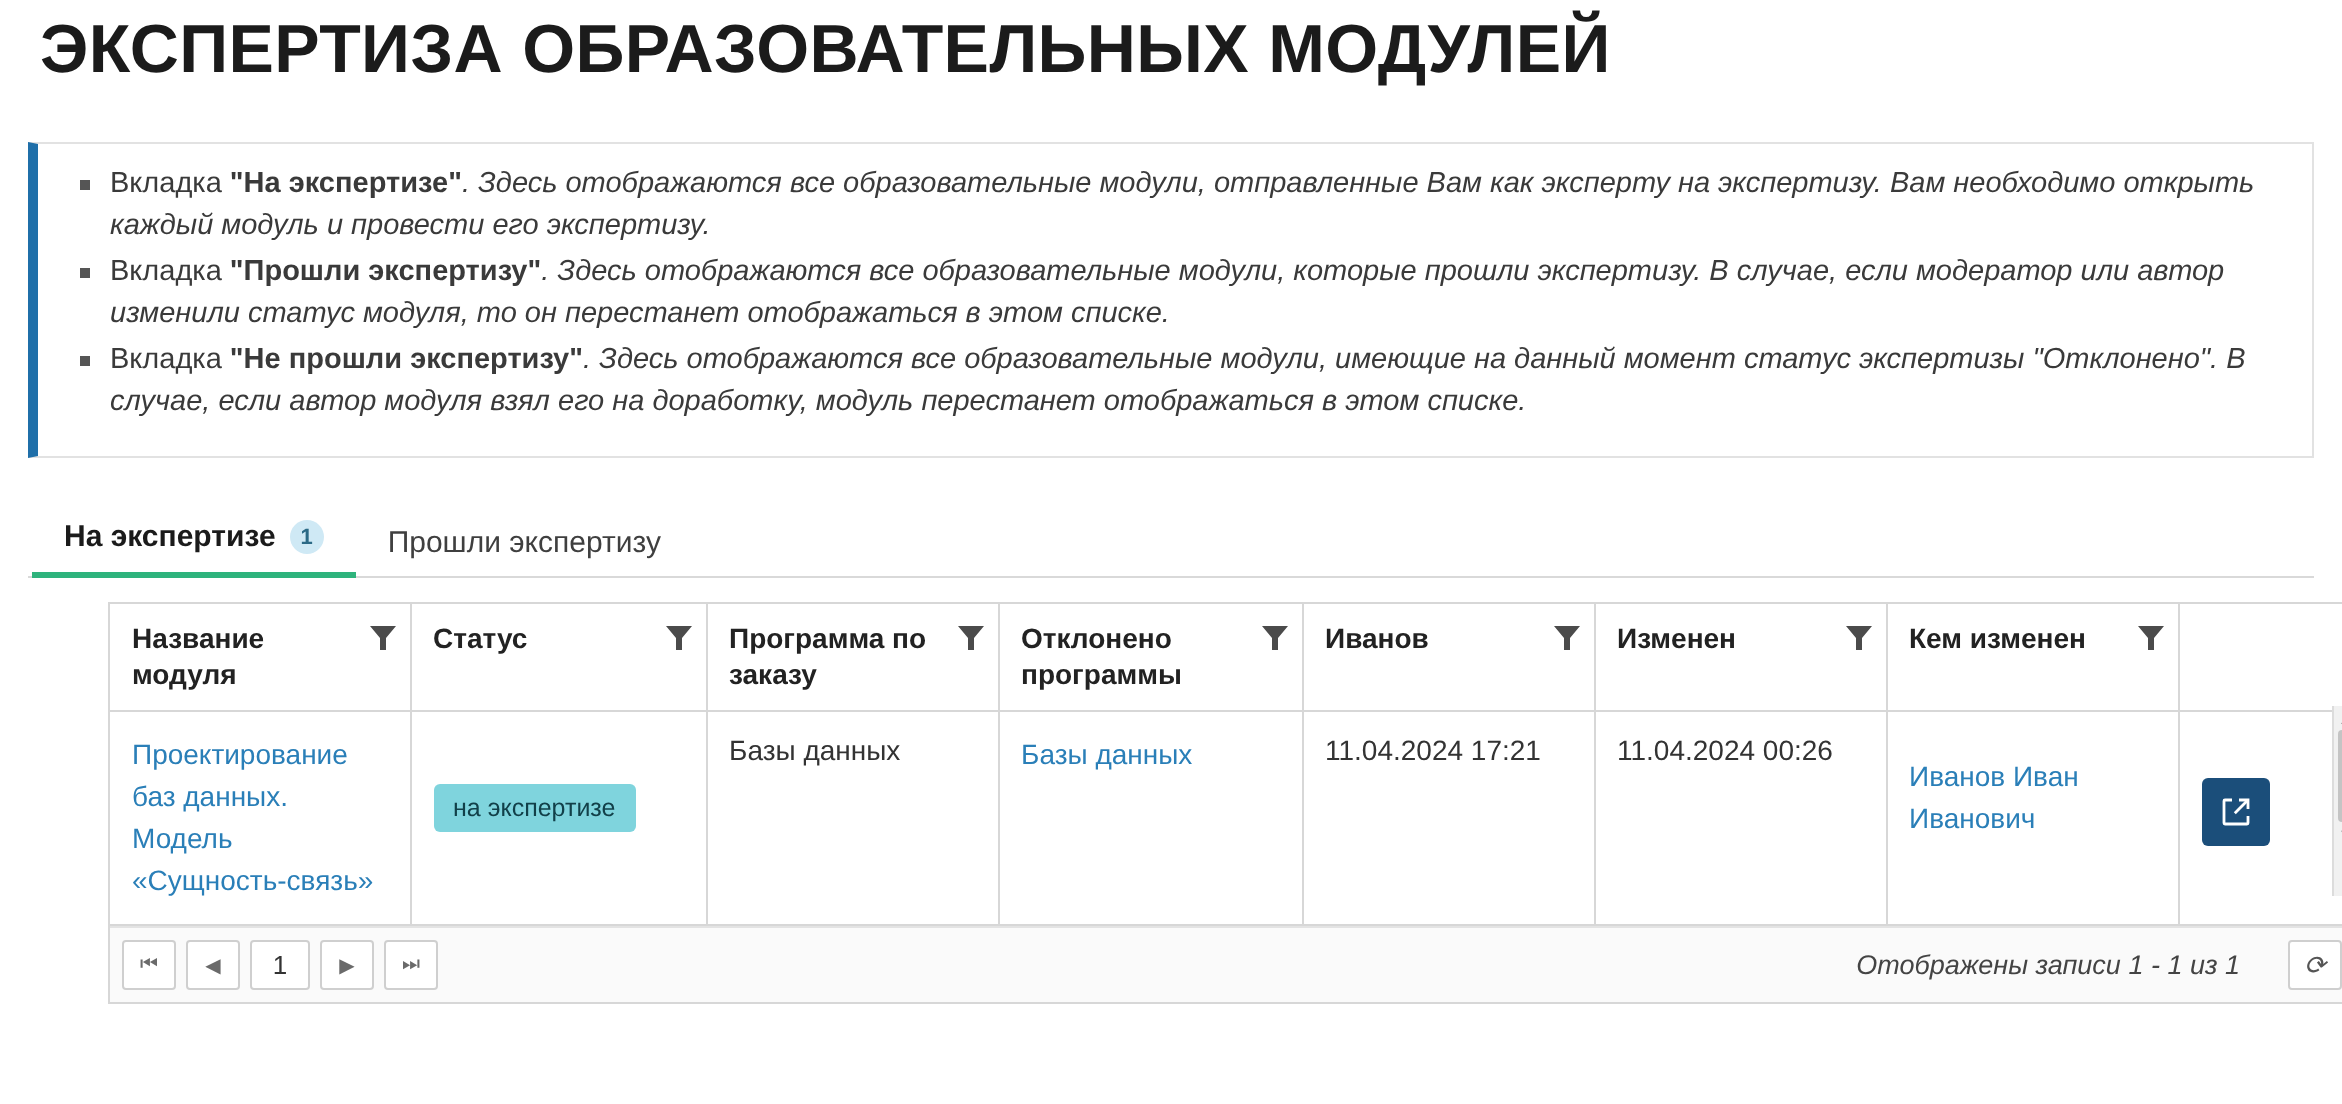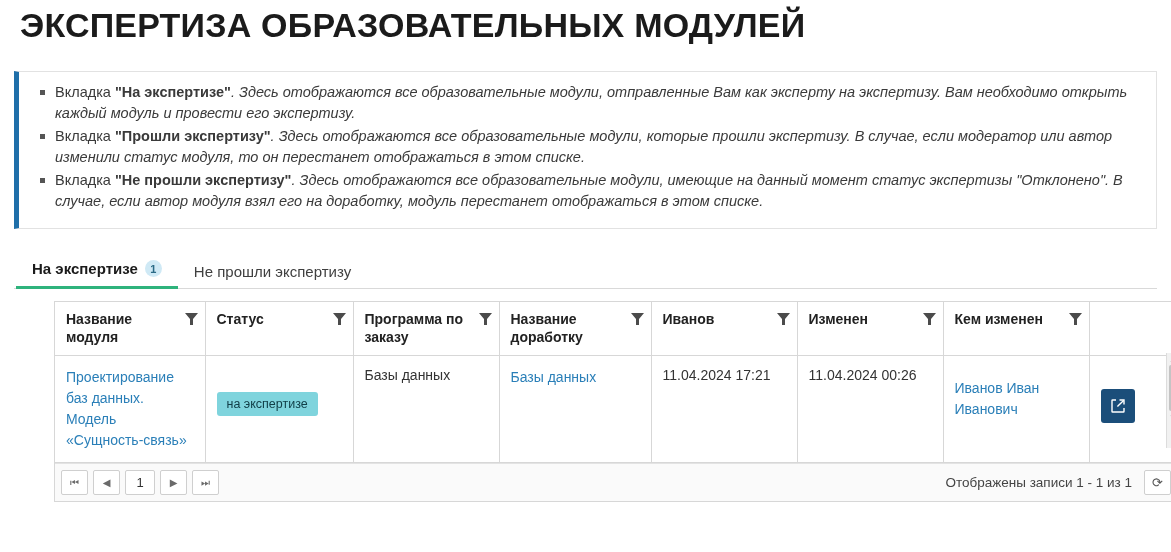--- a/index.html
+++ b/index.html
@@ -213,21 +213,21 @@
     background: #ffffff;
     border-radius: 2px;
     display: flex;
     align-items: center;
     justify-content: center;
     font-size: 10px;
     color: #6a6a6a;
     cursor: pointer;
   }
   .pbtn.page { color: #333; font-size: 13px; }
-  .pager-right { display: flex; align-items: center; gap: 12px; }
+  .pager-right { display: flex; align-items: center; gap: 24px; font-style: italic; }
   .pager-info { font-size: 13.5px; color: #444; }
   .refresh {
     width: 27px;
     height: 25px;
     border: 1px solid #cfcfcf;
     background: #fff;
     border-radius: 2px;
     display: flex;
     align-items: center;
     justify-content: center;
@@ -256,21 +256,21 @@
       </li>
     </ul>
   </div>
 
   <div class="tabs">
     <div class="tab active">
       <span>На экспертизе</span>
       <span class="tab-badge">1</span>
     </div>
     <div class="tab">
-      <span>Не прошли экспертизу</span>
+      <span>Прошли экспертизу</span>
     </div>
   </div>
 
   <div class="table-wrap">
     <table class="grid">
       <colgroup>
         <col style="width:150px">
         <col style="width:148px">
         <col style="width:146px">
         <col style="width:152px">
@@ -299,21 +299,21 @@
           </th>
           <th>
             <span class="th-label">Программа по заказу</span>
             <span class="filter-ico">
               <svg width="13" height="12" viewBox="0 0 13 12">
                   <polygon points="0,0 13,0 8,6 8,12 5,12 5,6" fill="#4b4b4b"></polygon>
                 </svg>
             </span>
           </th>
           <th>
-            <span class="th-label">Название доработку</span>
+            <span class="th-label">Отклонено программы</span>
             <span class="filter-ico">
               <svg width="13" height="12" viewBox="0 0 13 12">
                   <polygon points="0,0 13,0 8,6 8,12 5,12 5,6" fill="#4b4b4b"></polygon>
                 </svg>
             </span>
           </th>
           <th>
             <span class="th-label">Иванов</span>
             <span class="filter-ico">
               <svg width="13" height="12" viewBox="0 0 13 12">

